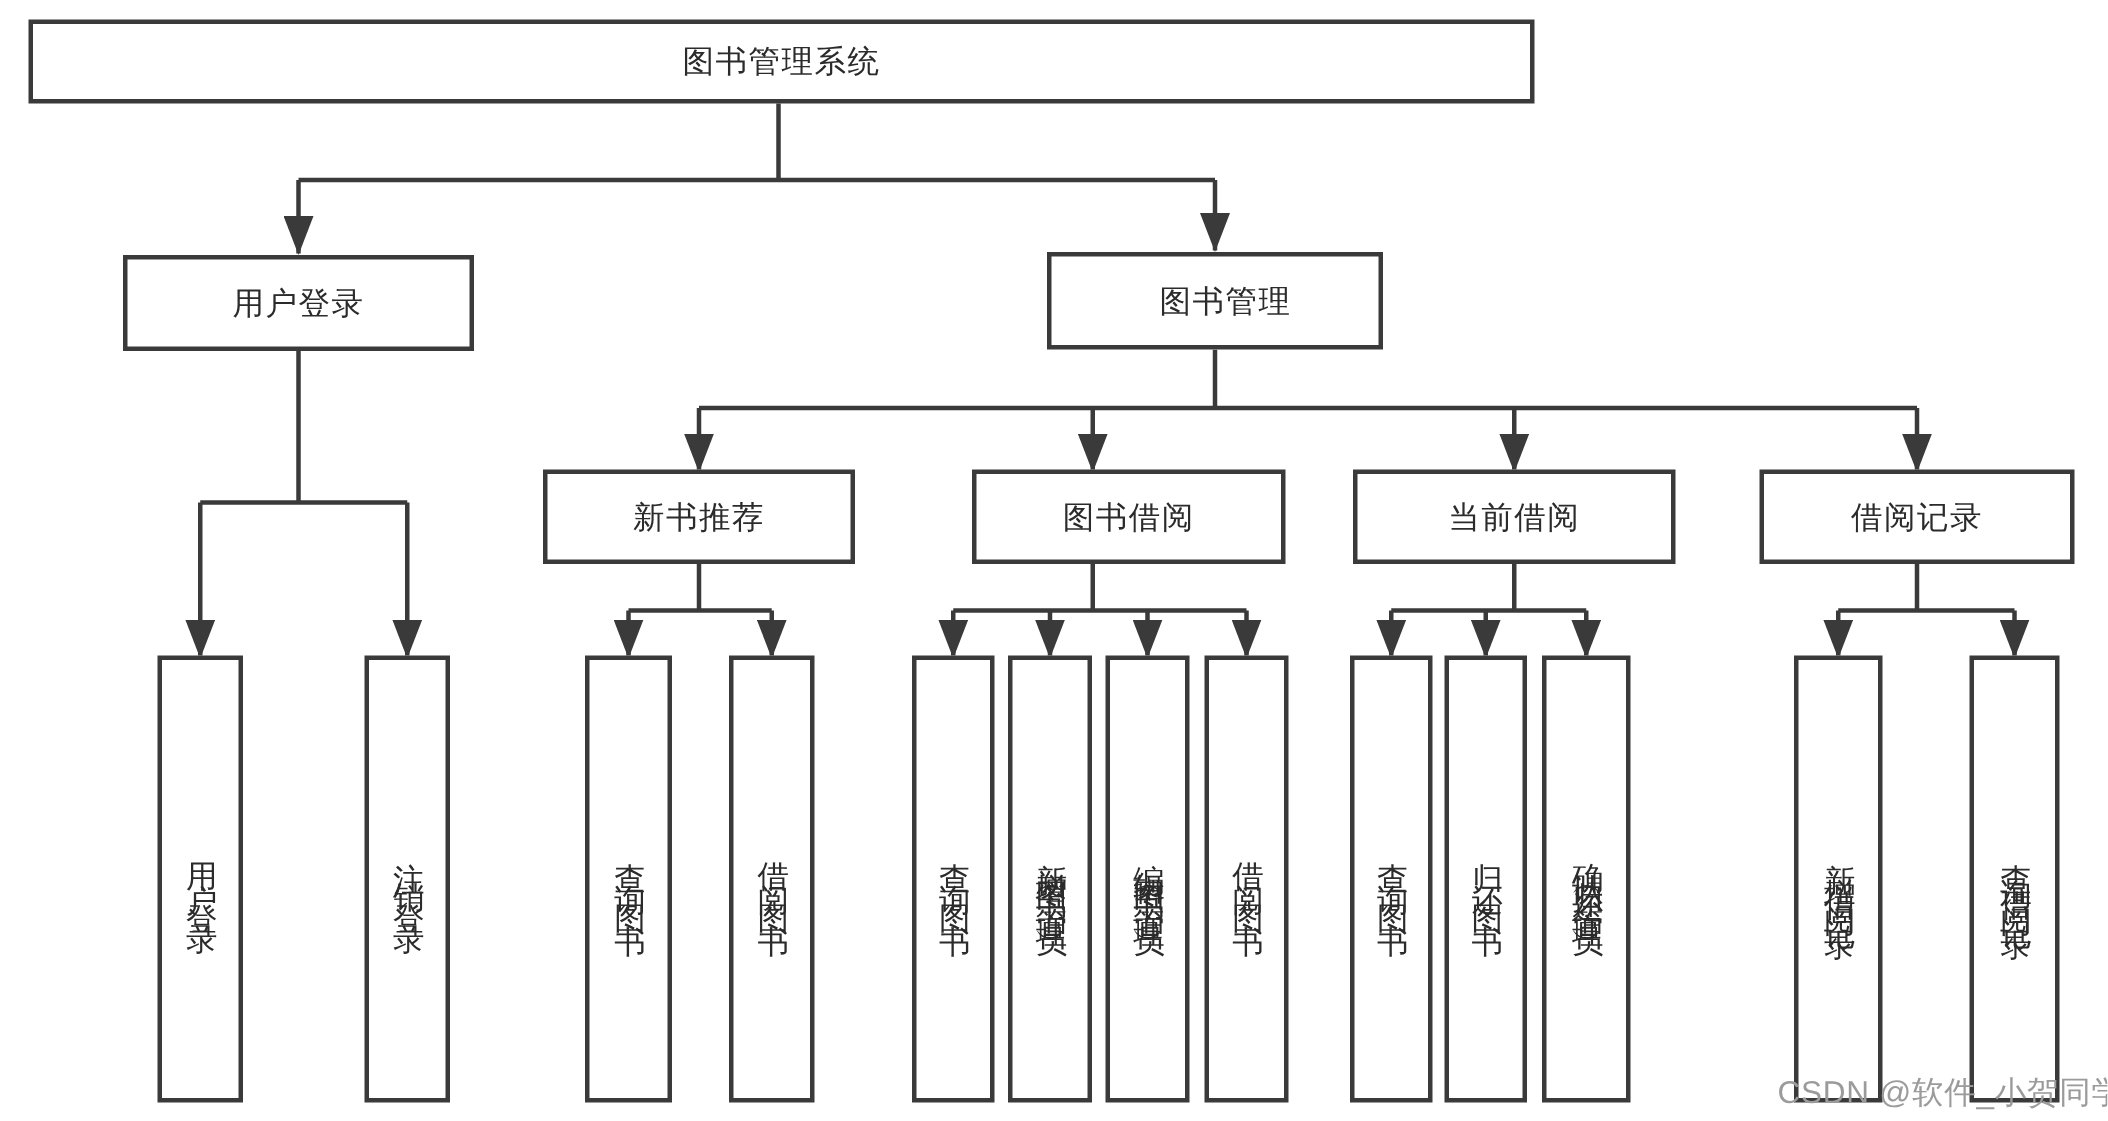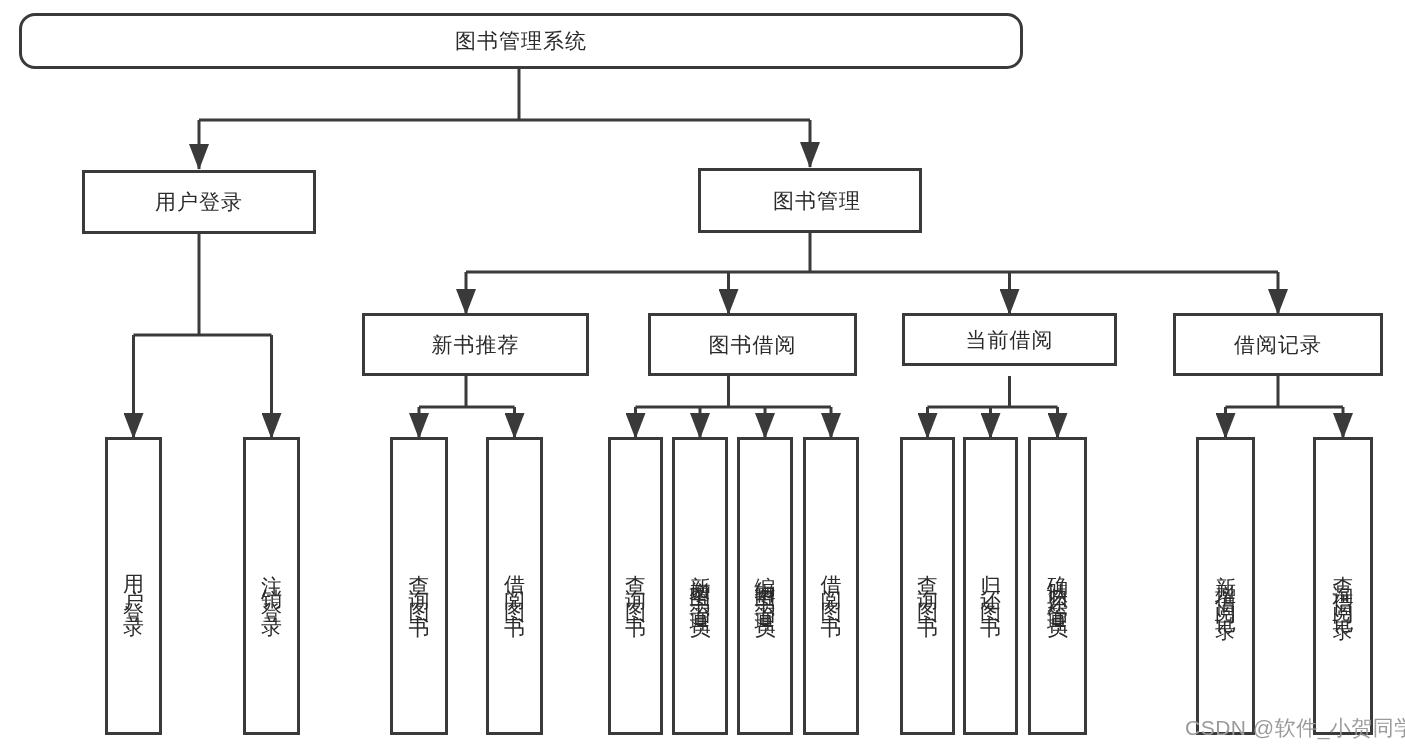--- a/index.html
+++ b/index.html
@@ -40,26 +40,26 @@
     height: 298px;
     writing-mode: vertical-rl;
     text-orientation: mixed;
     white-space: normal;
   }
   .ls4 { letter-spacing: 14px; }
   .ls6 { letter-spacing: 9px; }
   .ls9 { letter-spacing: 6px; }
 
   
-  .n-root    { left: 19px;  top: 13px;  width: 1004px; height: 56px; border-radius: 16px; }
+  .n-root    { left: 19px;  top: 13px;  width: 1004px; height: 56px; }
   .n-user    { left: 82px;  top: 170px; width: 234px;  height: 64px; }
   .n-mgmt    { left: 698px; top: 168px; width: 224px;  height: 65px; padding-left: 14px; }
-  .n-new     { left: 362px; top: 313px; width: 227px;  height: 63px; }
+  .n-new     { left: 362px; top: 313px; width: 208px;  height: 63px; }
   .n-borrow  { left: 624px; top: 313px; width: 209px;  height: 63px; margin-left: 24px; }
-  .n-current { left: 902px; top: 313px; width: 215px;  height: 53px; }
+  .n-current { left: 902px; top: 313px; width: 215px;  height: 63px; }
   .n-records { left: 1173px;top: 313px; width: 210px;  height: 63px; }
 
   .l-1  { left: 105px;  width: 57px; }
   .l-2  { left: 243px;  width: 57px; }
   .l-3  { left: 390px;  width: 58px; }
   .l-4  { left: 486px;  width: 57px; }
   .l-5  { left: 608px;  width: 55px; }
   .l-6  { left: 672px;  width: 56px; }
   .l-7  { left: 737px;  width: 56px; }
   .l-8  { left: 803px;  width: 56px; }

